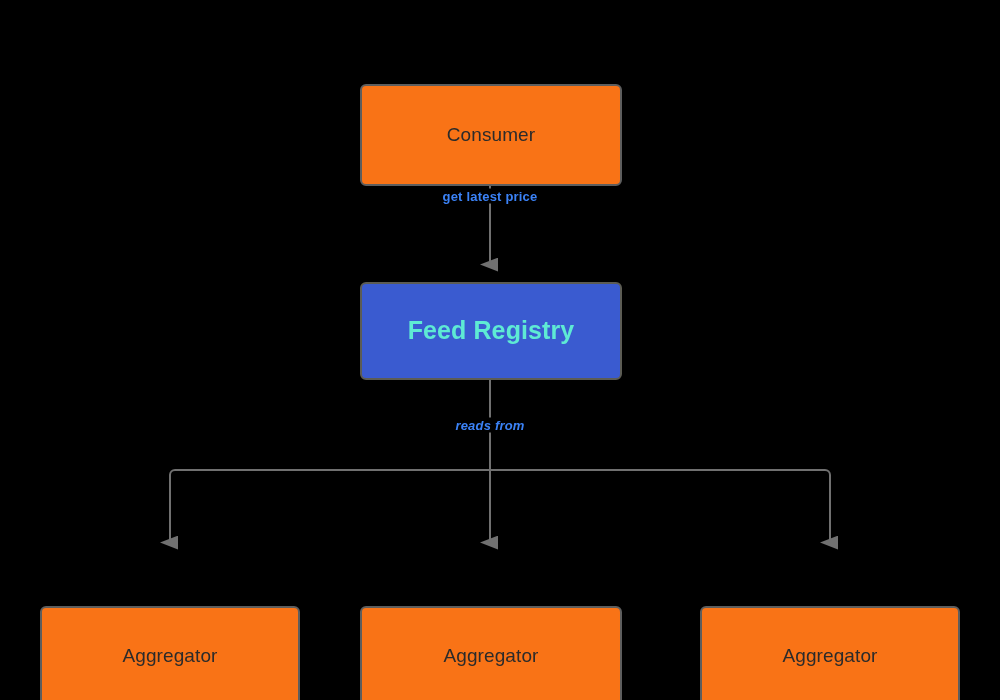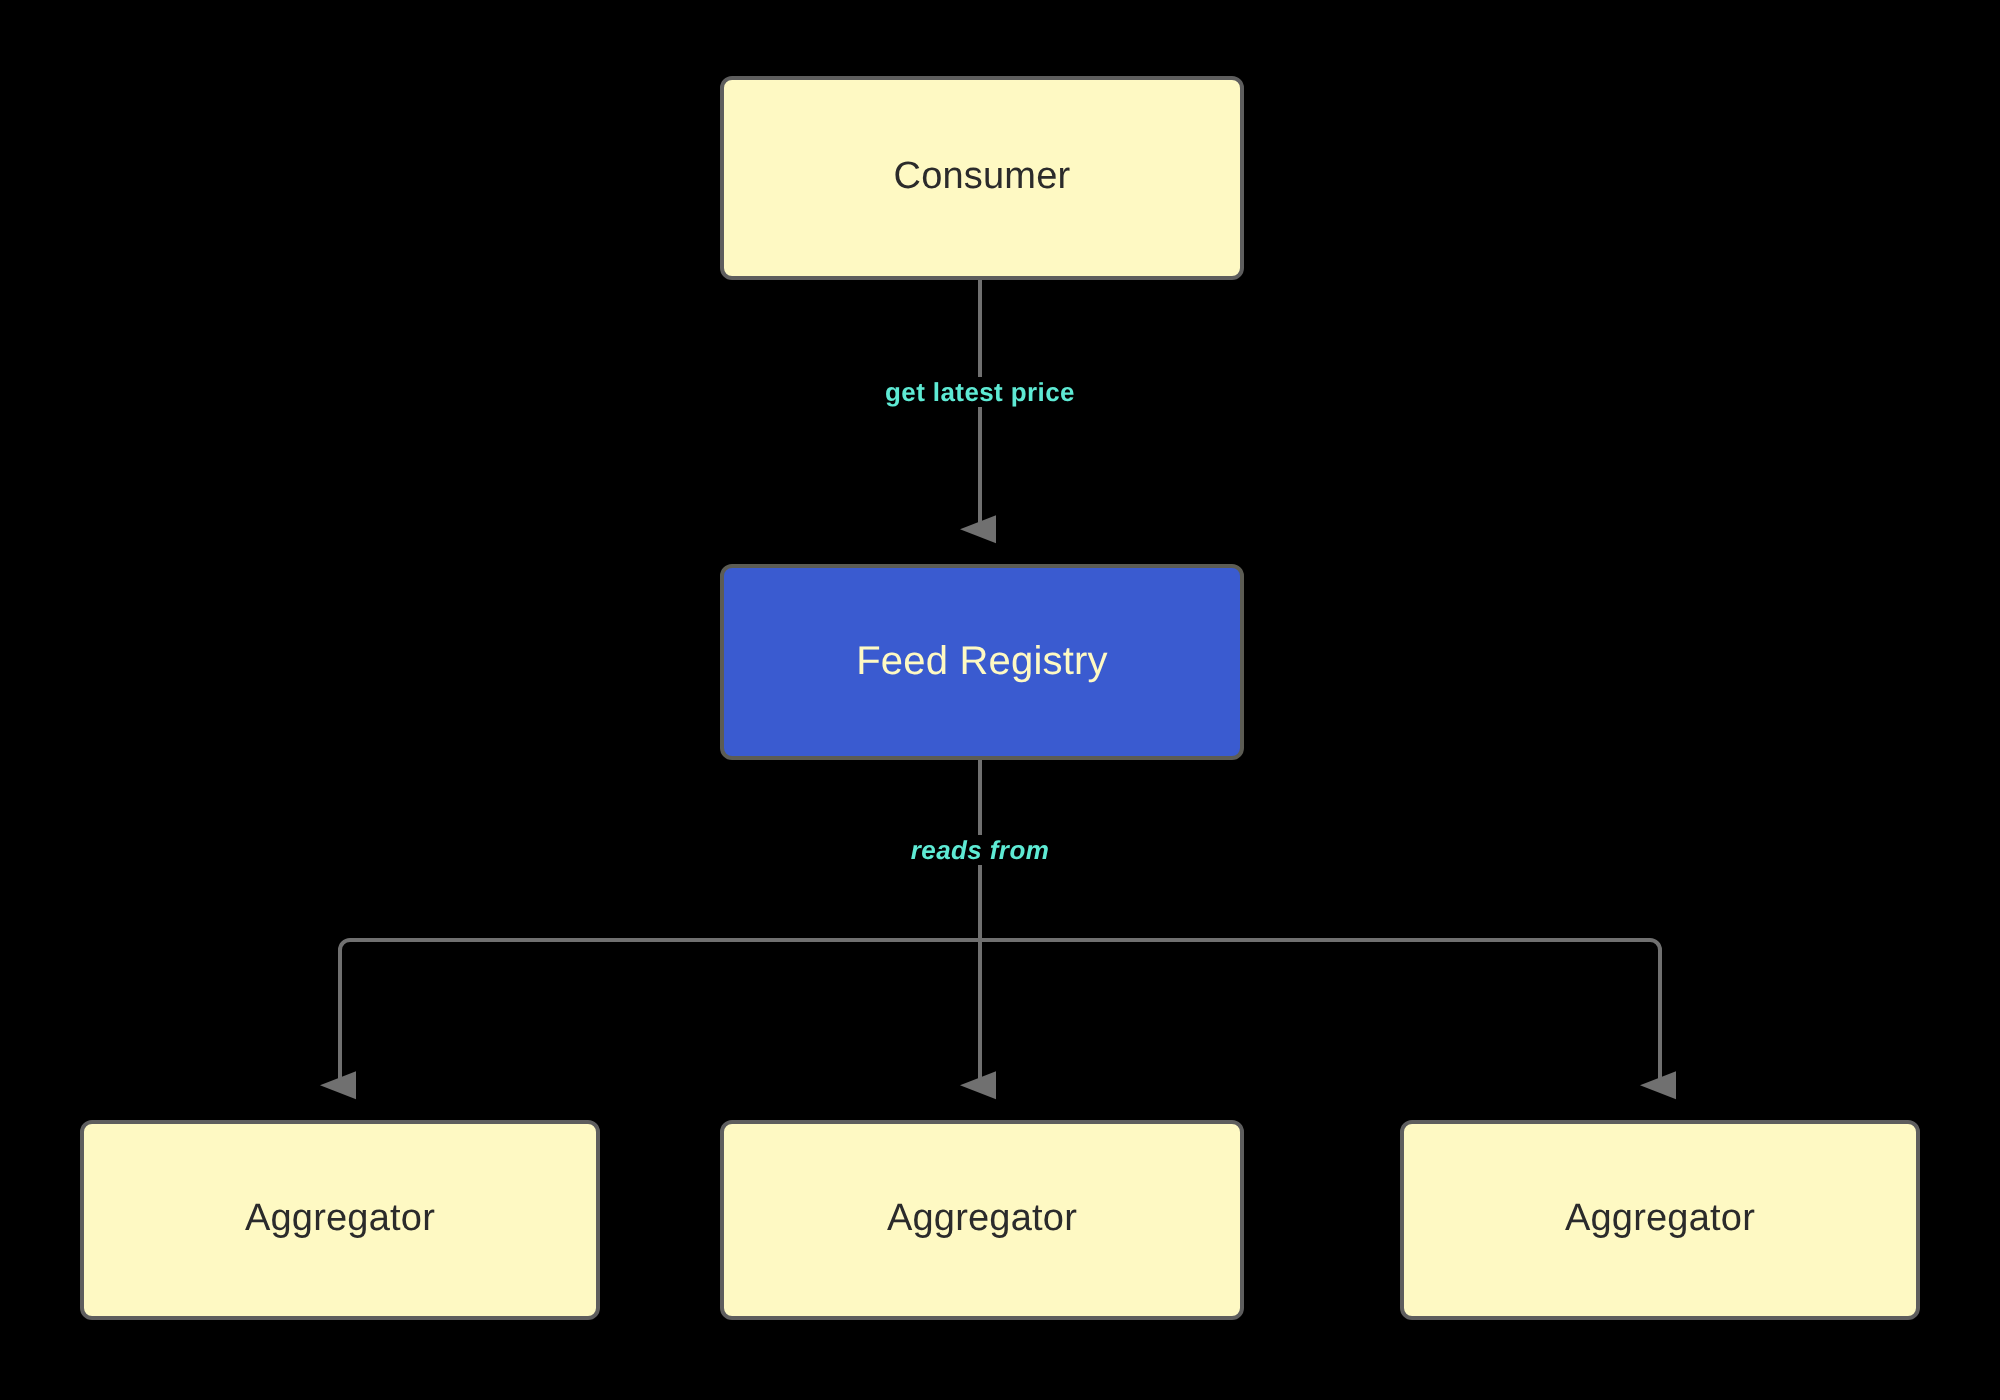--- a/index.html
+++ b/index.html
@@ -30,41 +30,42 @@
   .node {
     position: absolute;
     box-sizing: border-box;
     border-radius: 6px;
     display: flex;
     align-items: center;
     justify-content: center;
     text-align: center;
   }
   .node-default {
-    background: #fef9c3;
+    background: #f97316;
     border: 2px solid #5e5e5e;
     color: #2b2b2b;
     font-size: 19px;
     font-weight: 400;
+    margin-top: 46px;
   }
   .node-highlight {
     background: #3a5bd0;
     border: 2px solid #5c5c54;
-    color: #fef9c3;
-    font-size: 20px;
-    font-weight: normal;
+    color: #5eead4;
+    font-size: 25px;
+    font-weight: bold;
   }
   .node-label {
     line-height: 1.1;
     letter-spacing: 0.1px;
     pointer-events: none;
   }
   .edge-label {
     position: absolute;
-    color: #5eead4;
+    color: #3b82f6;
     font-size: 13px;
     font-weight: bold;
     letter-spacing: 0.2px;
     white-space: nowrap;
     transform: translate(-50%, -50%);
     text-align: center;
     background: #000000;
     padding: 0 3px;
   }
 </style>

